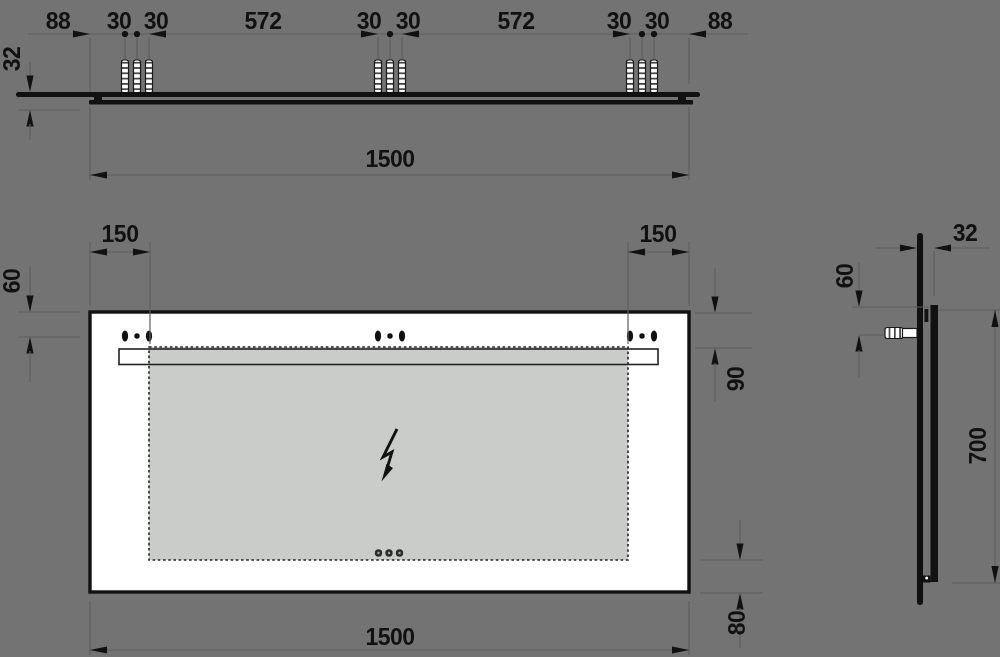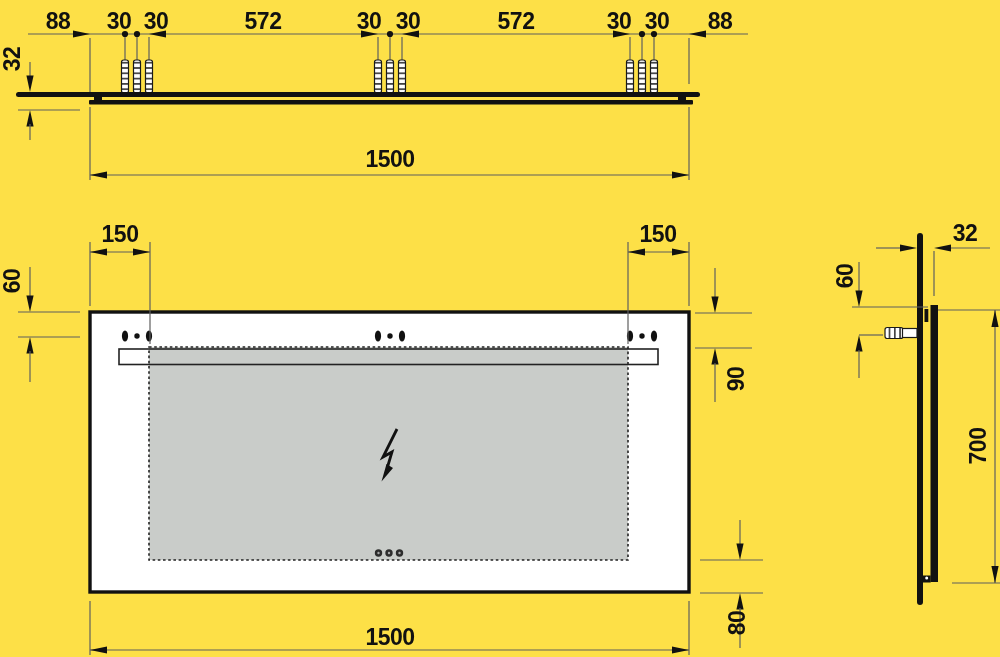--- a/index.html
+++ b/index.html
@@ -1,17 +1,17 @@
 <!DOCTYPE html>
 <html><head>
 <meta charset="utf-8">
 <style>
   html,body{margin:0;padding:0;background:#fff;}
   .canvas{
-    position:relative;width:1000px;height:657px;background:#fde047;overflow:hidden;
+    position:relative;width:1000px;height:657px;background:#737373;overflow:hidden;
     font-family:"Liberation Sans",sans-serif;
   }
   .canvas svg{position:absolute;left:0;top:0;}
   .lbl{
     position:absolute;width:70px;height:24px;line-height:24px;margin-left:-35px;margin-top:-12px;
     text-align:center;font:700 23px "Liberation Sans",sans-serif;color:#111;
     letter-spacing:-0.5px;white-space:nowrap;
   }
   .rot{transform:rotate(-90deg);}
   .thin{stroke:#5f5f5f;stroke-width:1.2;fill:none;}

